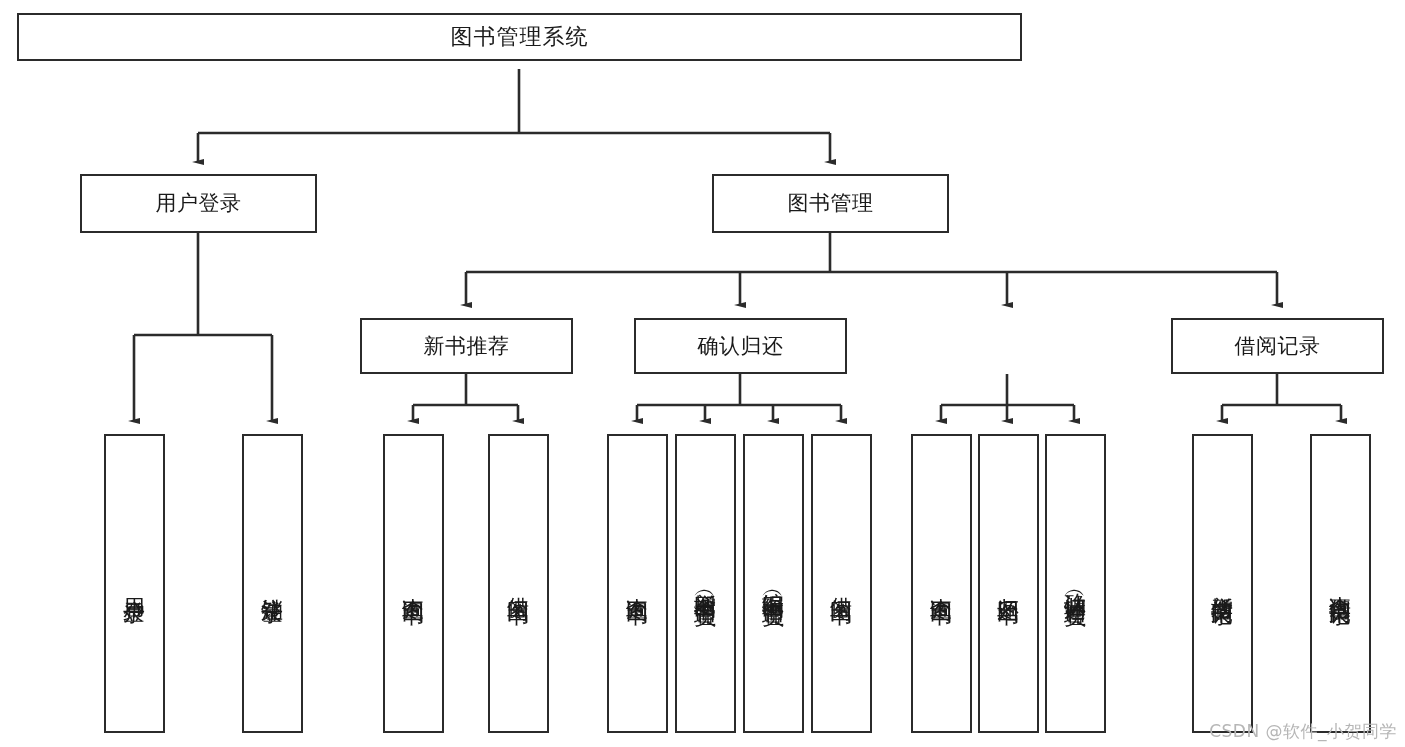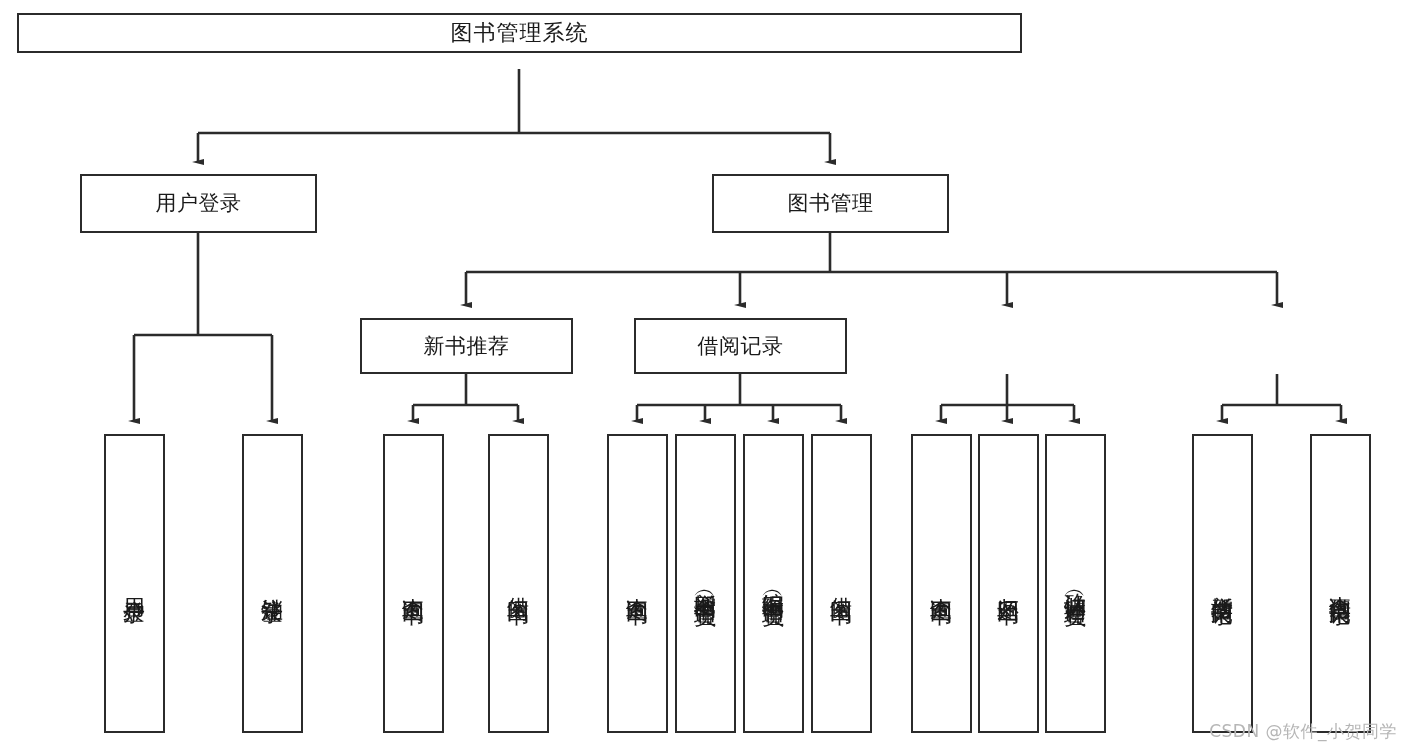--- a/index.html
+++ b/index.html
@@ -120,35 +120,38 @@
       <path d="M1007,405 L1007,421" marker-end="url(#arrow)"></path>
       <path d="M1074,405 L1074,421" marker-end="url(#arrow)"></path>
 
       <path d="M1277,374 L1277,405"></path>
       <path d="M1222,405 L1341,405"></path>
       <path d="M1222,405 L1222,421" marker-end="url(#arrow)"></path>
       <path d="M1341,405 L1341,421" marker-end="url(#arrow)"></path>
     </g>
   </svg>
 
-  <div class="node root horiz" style="left:17px; top:13px; width:1005px; height:40px;align-items:center;">
+  <div class="node root horiz" style="left:17px; top:13px; width:1005px; height:48px;align-items:center;">
     <span class="lbl">图书管理系统</span>
   </div>
 
   <div class="node horiz" style="left:80px; top:174px; width:237px; height:59px;">
     <span class="lbl">用户登录</span>
   </div>
   <div class="node horiz" style="left:712px; top:174px; width:237px; height:59px;">
     <span class="lbl">图书管理</span>
   </div>
 
   <div class="node horiz" style="left:360px; top:318px; width:213px; height:56px;">
     <span class="lbl">新书推荐</span>
   </div>
   <div class="node horiz" style="left:634px; top:318px; width:213px; height:56px;">
+    <span class="lbl">确认归还</span>
+  </div>
+  <div class="node horiz" style="left:1171px; top:318px; width:213px; height:56px;">
     <span class="lbl">借阅记录</span>
   </div>
 
   <div class="node leaf" style="left:104px; top:434px; width:61px; height:299px;">
     <span class="lbl">用户登录</span>
   </div>
   <div class="node leaf" style="left:242px; top:434px; width:61px; height:299px;">
     <span class="lbl">注销登录</span>
   </div>
 

